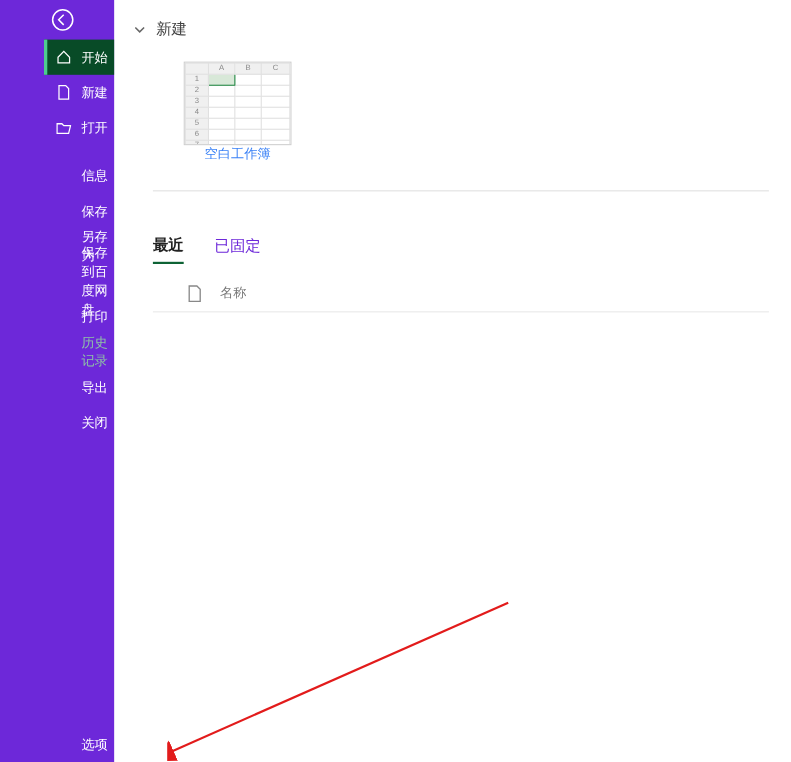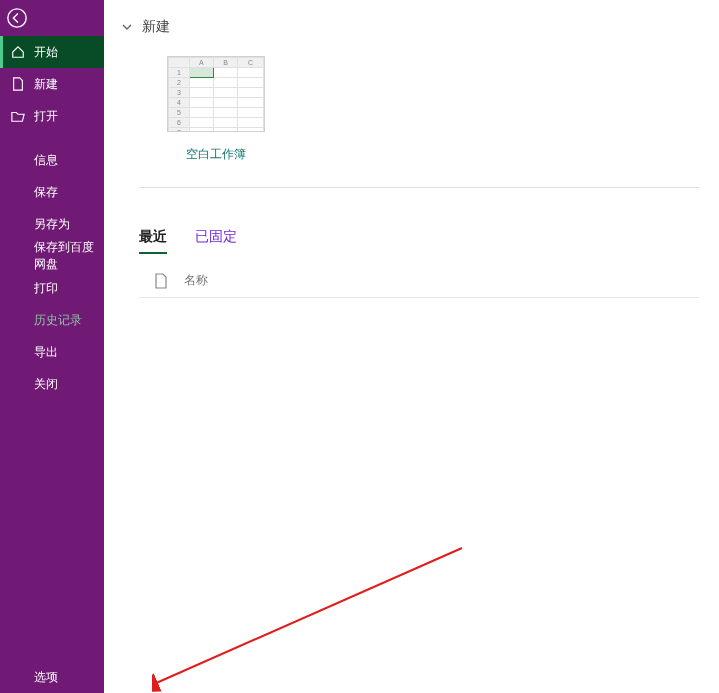--- a/index.html
+++ b/index.html
@@ -8,24 +8,25 @@
       font-size: 13px;
       width: 719px;
       height: 693px;
       overflow: hidden;
       display: flex;
       background: #fff;
     }
     .sidebar {
       width: 104px;
       height: 100%;
-      background: #701a75;
+      background: #6d28d9;
       display: flex;
       flex-direction: column;
       color: #fff;
+      padding-left: 40px;
     }
     .back-btn {
       height: 36px;
       display: flex;
       align-items: center;
       padding-left: 6px;
       cursor: pointer;
     }
     .back-btn svg { display: block; }
     .nav-item {
@@ -115,49 +116,49 @@
     .template-thumb .hcell {
       background: #f0f0f0;
       text-align: center;
       font-size: 7px;
     }
     .template-thumb .selcell {
       background: #d8e8d8;
       border: 1px solid #2a8a4a;
     }
     .template-label {
-      margin-top: 14px;
       font-size: 12px;
-      color: #0f766e;
+      color: #3b82f6;
     }
     .hr {
       height: 1px;
       background: #e0e0e0;
       margin: 0 20px 0 35px;
     }
     .tabs {
       display: flex;
       padding: 40px 11px 0 35px;
       gap: 28px;
+      align-items: center;
     }
     .tab {
       font-size: 14px;
       color: #6d28d9;
       padding-bottom: 6px;
       cursor: pointer;
     }
     .tab.active {
       color: #222;
       font-weight: 600;
       border-bottom: 2px solid #0e6335;
     }
     .list-header {
       display: flex;
       align-items: center;
-      padding: 18px 0 8px 50px;
+      padding: 18px 0 8px 66px;
       color: #777;
       font-size: 12px;
     }
     .list-header .file-icon {
       width: 16px;
       margin-right: 14px;
       display: inline-flex;
     }
     .hr2 {
       height: 1px;

